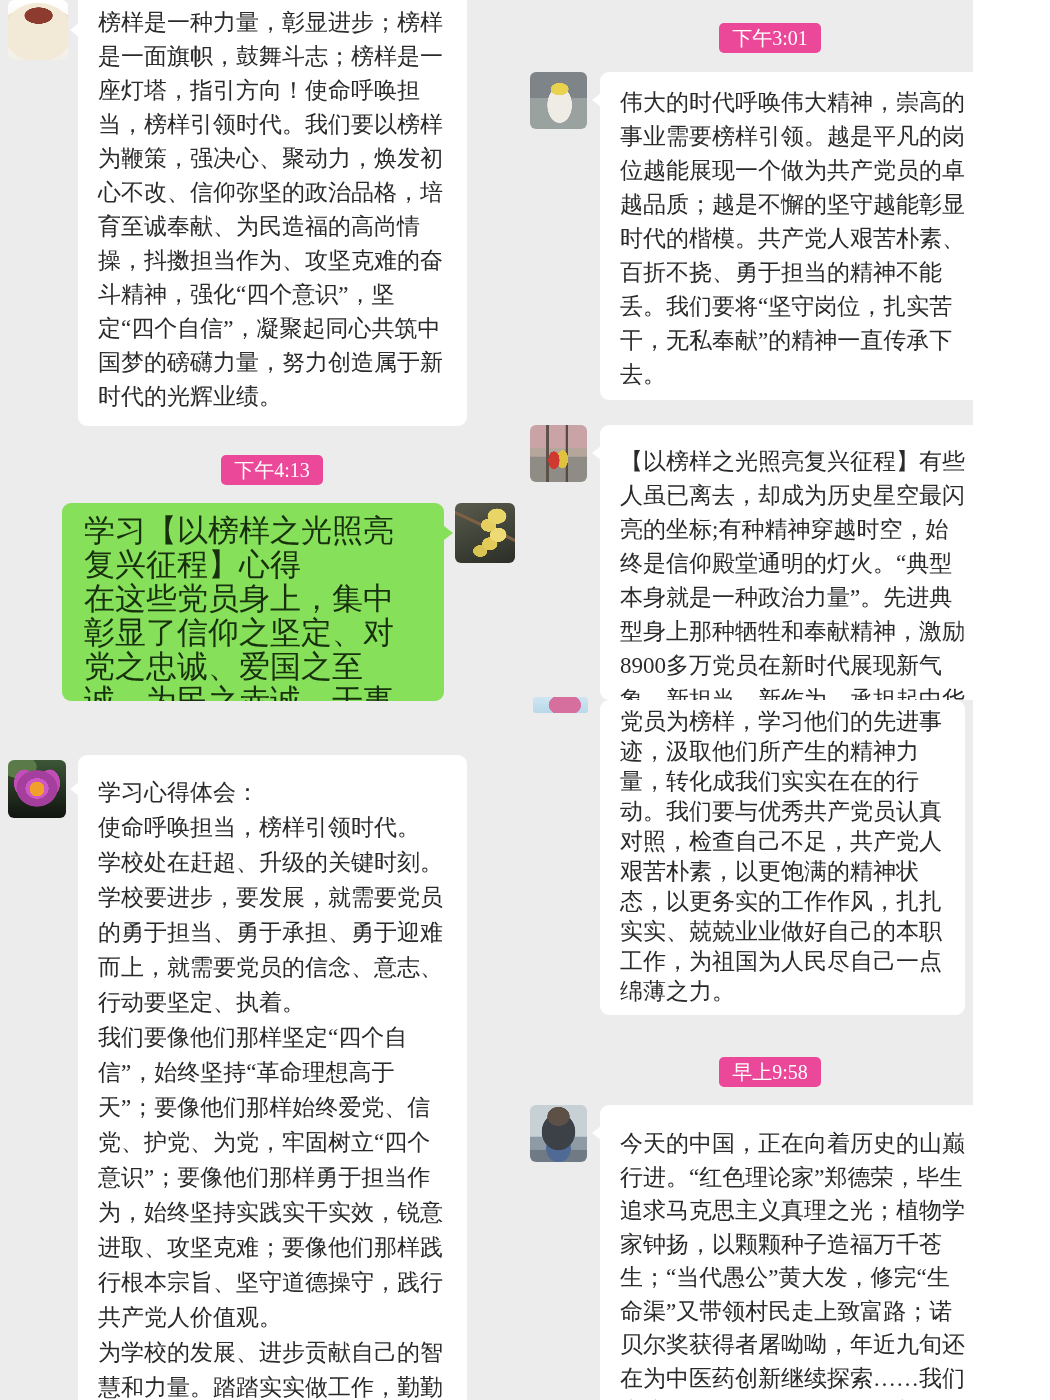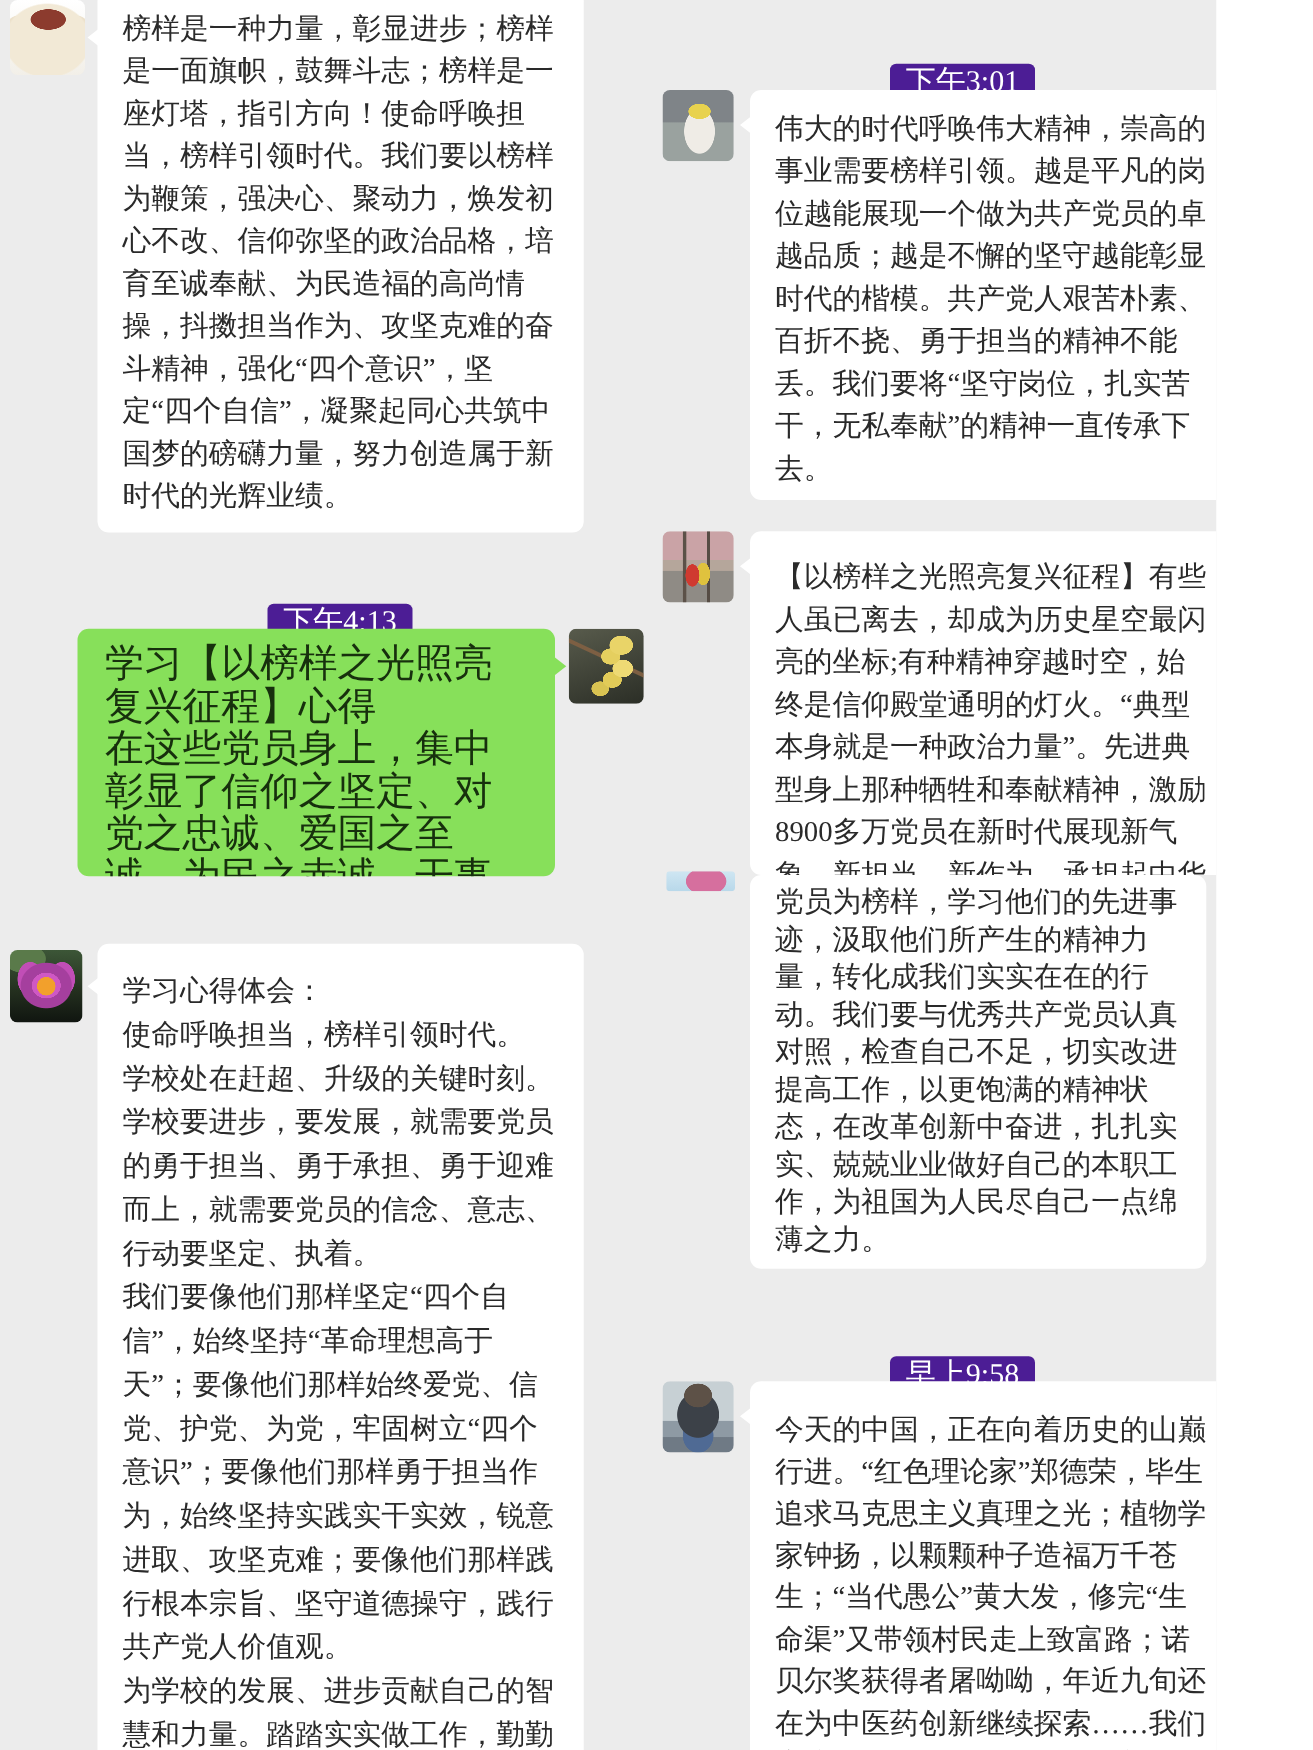--- a/index.html
+++ b/index.html
@@ -38,27 +38,26 @@
     border-bottom:7px solid transparent;
   }
   .tail.l{ border-right:9px solid #ffffff; }
   .tail.r{ border-left:9px solid #87e05a; }
   .time-row{
     position:absolute;
     display:flex;justify-content:center;
     pointer-events:none;
   }
   .time-pill{
-    background:#4c1d95;
+    background:#ec4899;
     color:#ffffff;
-    font-size:24px;
+    font-size:20px;
     line-height:20px;
     padding:5px 13px;
     border-radius:5px;
-    margin-top:28px;
   }
   
   .m-l1-av{ left:8px; top:0; width:60px; height:60px; }
   .m-l1-bb{ left:78px; top:-8px; width:389px; padding:14px 20px 12px; }
   .m-l1-tail{ left:70px; top:23px; }
   .t-l1{ left:12px; top:455px; width:520px; }
   .m-l2-bb{ left:62px; top:503px; width:382px; height:198px; padding:11px 22px; overflow:hidden; }
   .m-l2-tail{ left:444px; top:526px; }
   .m-l2-av{ left:455px; top:503px; width:60px; height:60px; }
   .t-l2{ left:0; top:709px; width:520px; }
@@ -180,21 +179,21 @@
   </div>
 
   <div class="avatar m-r2-av av-children"></div>
   <span class="tail l m-r2-tail"></span>
   <div class="bubble m-r2-bb">
     <span class="msg-text">【以榜样之光照亮复兴征程】有些人虽已离去，却成为历史星空最闪亮的坐标;有种精神穿越时空，始终是信仰殿堂通明的灯火。“典型本身就是一种政治力量”。先进典型身上那种牺牲和奉献精神，激励8900多万党员在新时代展现新气象、新担当、新作为，承担起中华</span>
   </div>
 
   <div class="avatar m-r3-av av-strip"></div>
   <div class="bubble m-r3-bb">
-    <span class="msg-text">党员为榜样，学习他们的先进事迹，汲取他们所产生的精神力量，转化成我们实实在在的行动。我们要与优秀共产党员认真对照，检查自己不足，切实改进提高工作，以更饱满的精神状态，在改革创新中奋进，扎扎实实、兢兢业业做好自己的本职工作，为祖国为人民尽自己一点绵薄之力。</span>
+    <span class="msg-text">党员为榜样，学习他们的先进事迹，汲取他们所产生的精神力量，转化成我们实实在在的行动。我们要与优秀共产党员认真对照，检查自己不足，共产党人艰苦朴素，以更饱满的精神状态，以更务实的工作作风，扎扎实实、兢兢业业做好自己的本职工作，为祖国为人民尽自己一点绵薄之力。</span>
   </div>
 
   <div class="time-row t-r2">
     <span class="time-pill">早上9:58</span>
   </div>
 
   <div class="avatar m-r4-av av-man"></div>
   <span class="tail l m-r4-tail"></span>
   <div class="bubble m-r4-bb">
     <span class="msg-text">今天的中国，正在向着历史的山巅行进。“红色理论家”郑德荣，毕生追求马克思主义真理之光；植物学家钟扬，以颗颗种子造福万千苍生；“当代愚公”黄大发，修完“生命渠”又带领村民走上致富路；诺贝尔奖获得者屠呦呦，年近九旬还在为中医药创新继续探索……我们应该向他们学习，在改革创新中奋进。</span>

